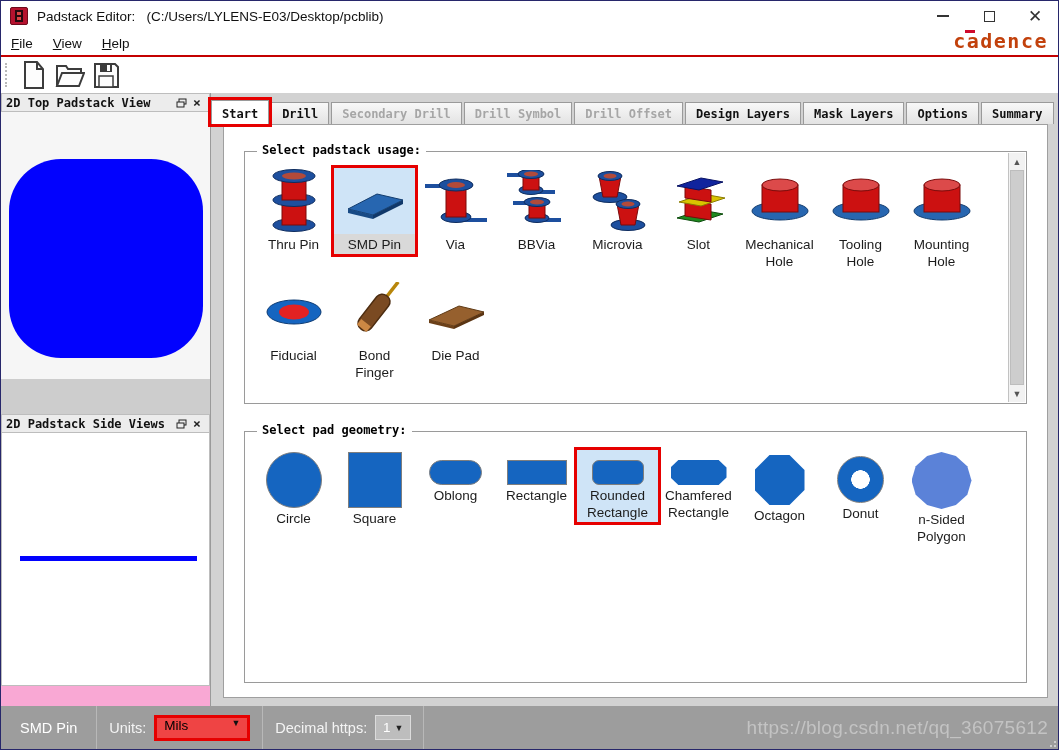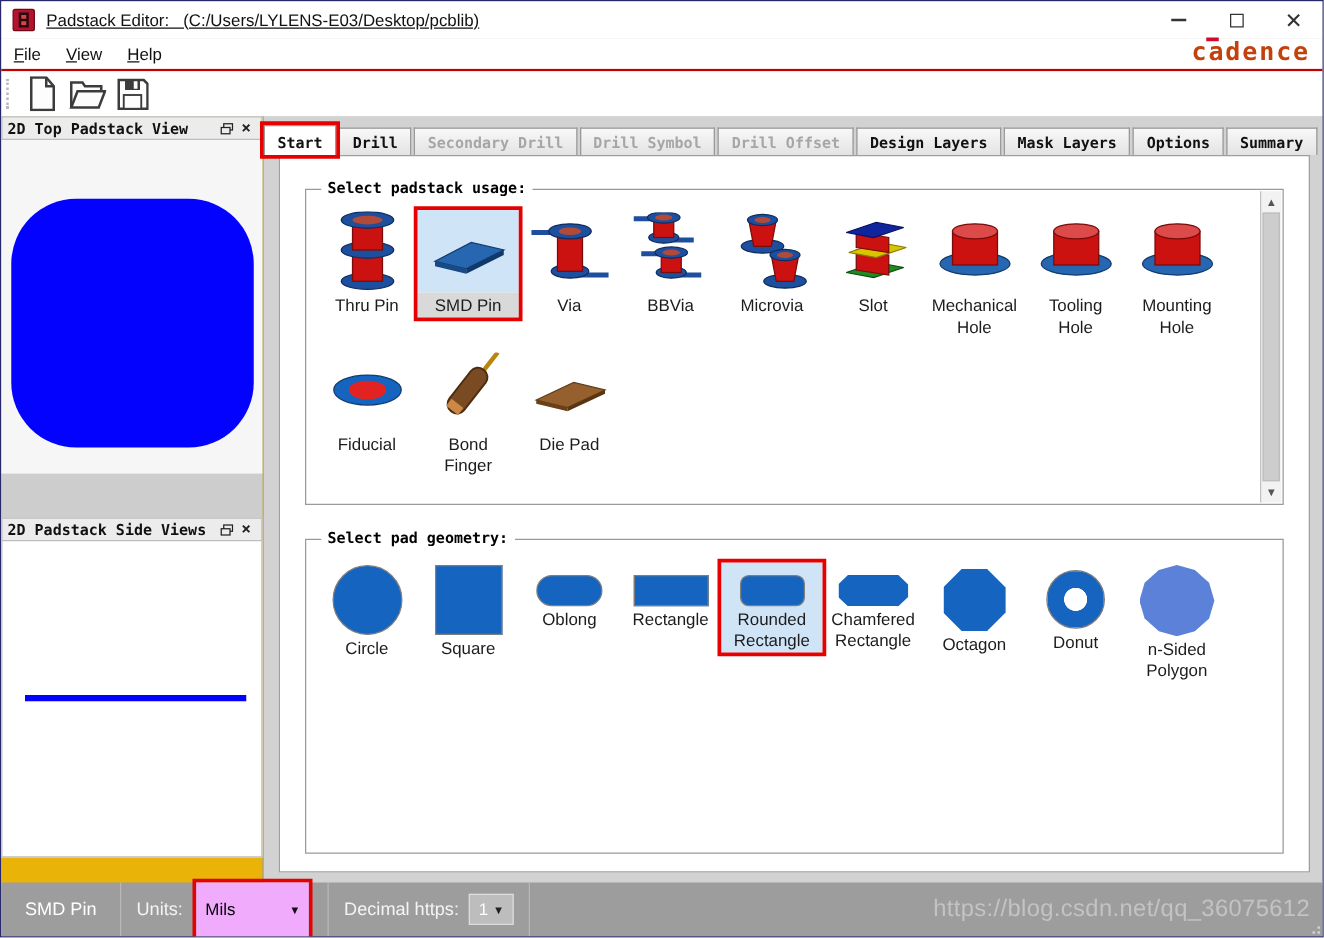--- a/index.html
+++ b/index.html
@@ -9,21 +9,21 @@
          background:#d2d2d2; overflow:hidden; }
 
   
   .titlebar { height:30px; background:#fff; display:flex; align-items:center; }
   .app-icon { width:18px; height:18px; margin-left:9px; background:#b5122e;
               border:1px solid #6d0a1c; border-radius:2px; position:relative; }
   .app-icon::before { content:""; position:absolute; left:4px; top:2px; width:8px; height:12px;
               background:#26090f; }
   .app-icon::after { content:""; position:absolute; left:6px; top:4px; width:4px; height:3px;
               background:#d44; box-shadow:0 5px 0 #d44; }
-  .win-title { margin-left:9px; font-size:13.5px; color:#111; white-space:pre;text-decoration:underline; }
+  .win-title { margin-left:9px; font-size:13.5px; color:#111; white-space:pre; }
   .win-controls { margin-left:auto; display:flex; align-items:center; height:100%; }
   .win-btn { width:46px; height:100%; display:flex; align-items:center; justify-content:center;
              cursor:default; }
   .glyph-min { width:12px; height:2px; background:#333; }
   .glyph-max { width:11px; height:11px; border:1.5px solid #333; }
   .glyph-close { font-size:17px; color:#333; line-height:1; }
 
   
   .menubar { height:24px; background:#fff; display:flex; align-items:center;
              font-size:13.5px; color:#111; position:relative; }
@@ -38,21 +38,21 @@
   
   .toolbar { height:36px; background:#fff; display:flex; align-items:center; padding-left:4px; }
   .tool-grip { width:5px; height:24px; border-left:2px dotted #b9b9b9; margin-right:8px; }
   .tool-btn { width:32px; height:30px; display:flex; align-items:center; justify-content:center;
               margin-right:4px; }
 
   
   .main { display:flex; height:615px; }
 
   
-  .dock { width:210px; background:#eab308; border-right:1px solid #9a9a9a; }
+  .dock { width:210px; background:#f9a8d4; border-right:1px solid #9a9a9a; }
   .panel-header { height:19px; background:#ececec; border:1px solid #bdbdbd; display:flex;
                   align-items:center; padding:0 4px; font-family:"DejaVu Sans Mono", monospace;
                   font-size:12px; font-weight:bold; color:#111; }
   .panel-header .ph-label { flex:1; white-space:nowrap; }
   .ph-btn { width:16px; height:15px; display:flex; align-items:center; justify-content:center; }
   .ph-close { font-size:13px; font-weight:bold; color:#222; line-height:1; }
   .panel-body-top { height:267px; background:#f6f6f6; position:relative; }
   .pad-top-shape { position:absolute; left:8px; top:47px; width:194px; height:199px;
                    background:#0202fe; border-radius:52px; }
   .dock-gap { height:35px; background:#cdcdcd; }
@@ -120,22 +120,22 @@
   .sb-thumb { flex:1; margin:0 1px; background:#cdcdcd; border:1px solid #bdbdbd; }
 
   
   .statusbar { position:absolute; left:0; bottom:0; width:100%; height:43px; background:#9d9d9d;
                display:flex; align-items:center; color:#fff; font-size:14.5px; }
   .sb-sep { width:1px; height:100%; background:#b8b8b8; }
   .sb-mode { padding:0 19px; }
   .sb-group { display:flex; align-items:center; padding:0 12px; }
   .sb-label { margin-right:8px; color:#f4f4f4; }
   .combo-wrap-red { border:3px solid #e60000; }
-  .combo { width:90px; height:44px; background:#f0abfc; color:#000; font-size:13.5px;
-           display:flex; align-items:center; padding:0 7px; position:relative; }
+  .combo { width:90px; height:20px; background:#ef4444; color:#000; font-size:13.5px;
+           display:flex; padding:0 7px; position:relative; }
   .combo .arrow { margin-left:auto; font-size:9px; color:#111; }
   .combo-small { width:36px; height:25px; background:#bdbdbd; border:1px solid #dcdcdc;
                  color:#fff; font-size:13.5px; display:flex; align-items:center;
                  justify-content:center; gap:4px; }
   .combo-small .arrow { font-size:9px; color:#222; }
   .watermark { margin-left:auto; margin-right:10px; color:#c3c3c3; font-size:19px; letter-spacing:0.3px; }
   .resize-grip { position:absolute; right:2px; bottom:2px; width:10px; height:10px;
       background:
         linear-gradient(#cfcfcf,#cfcfcf) 8px 8px/2px 2px no-repeat,
         linear-gradient(#cfcfcf,#cfcfcf) 8px 4px/2px 2px no-repeat,

